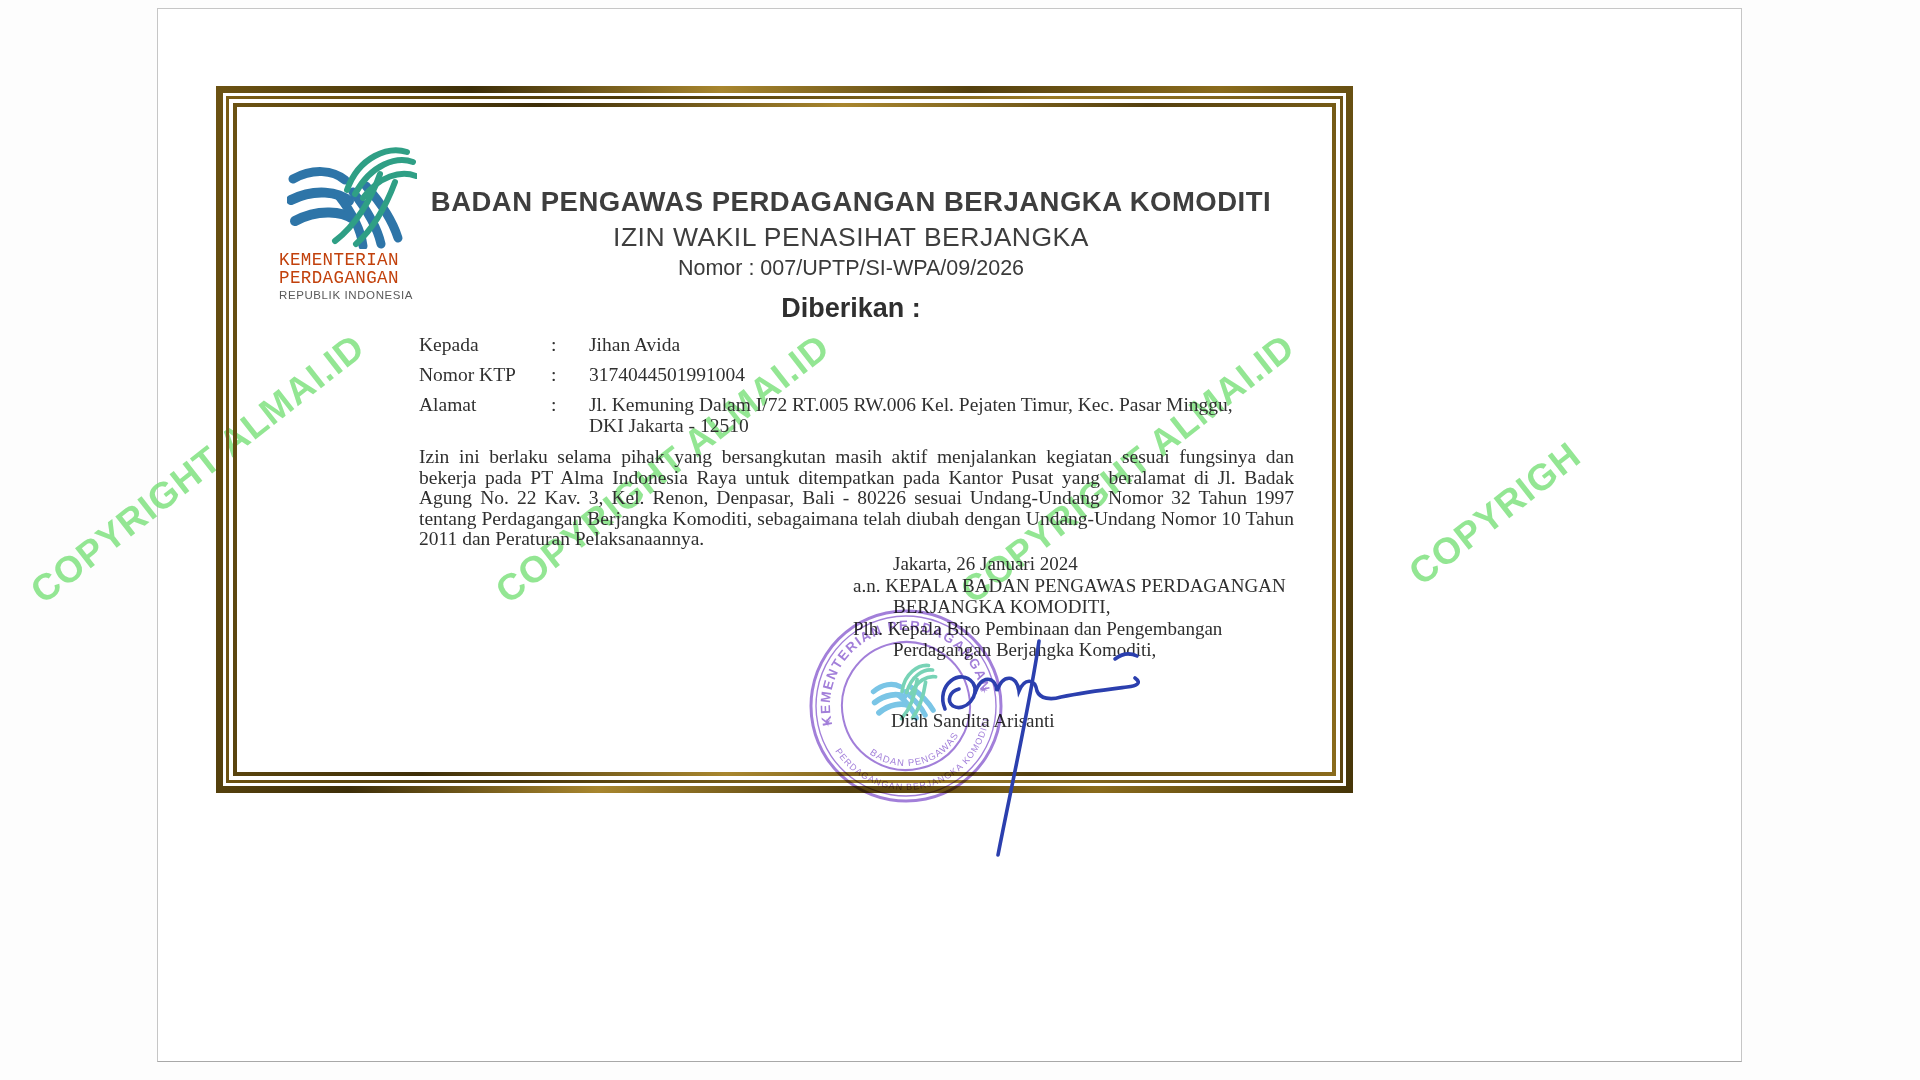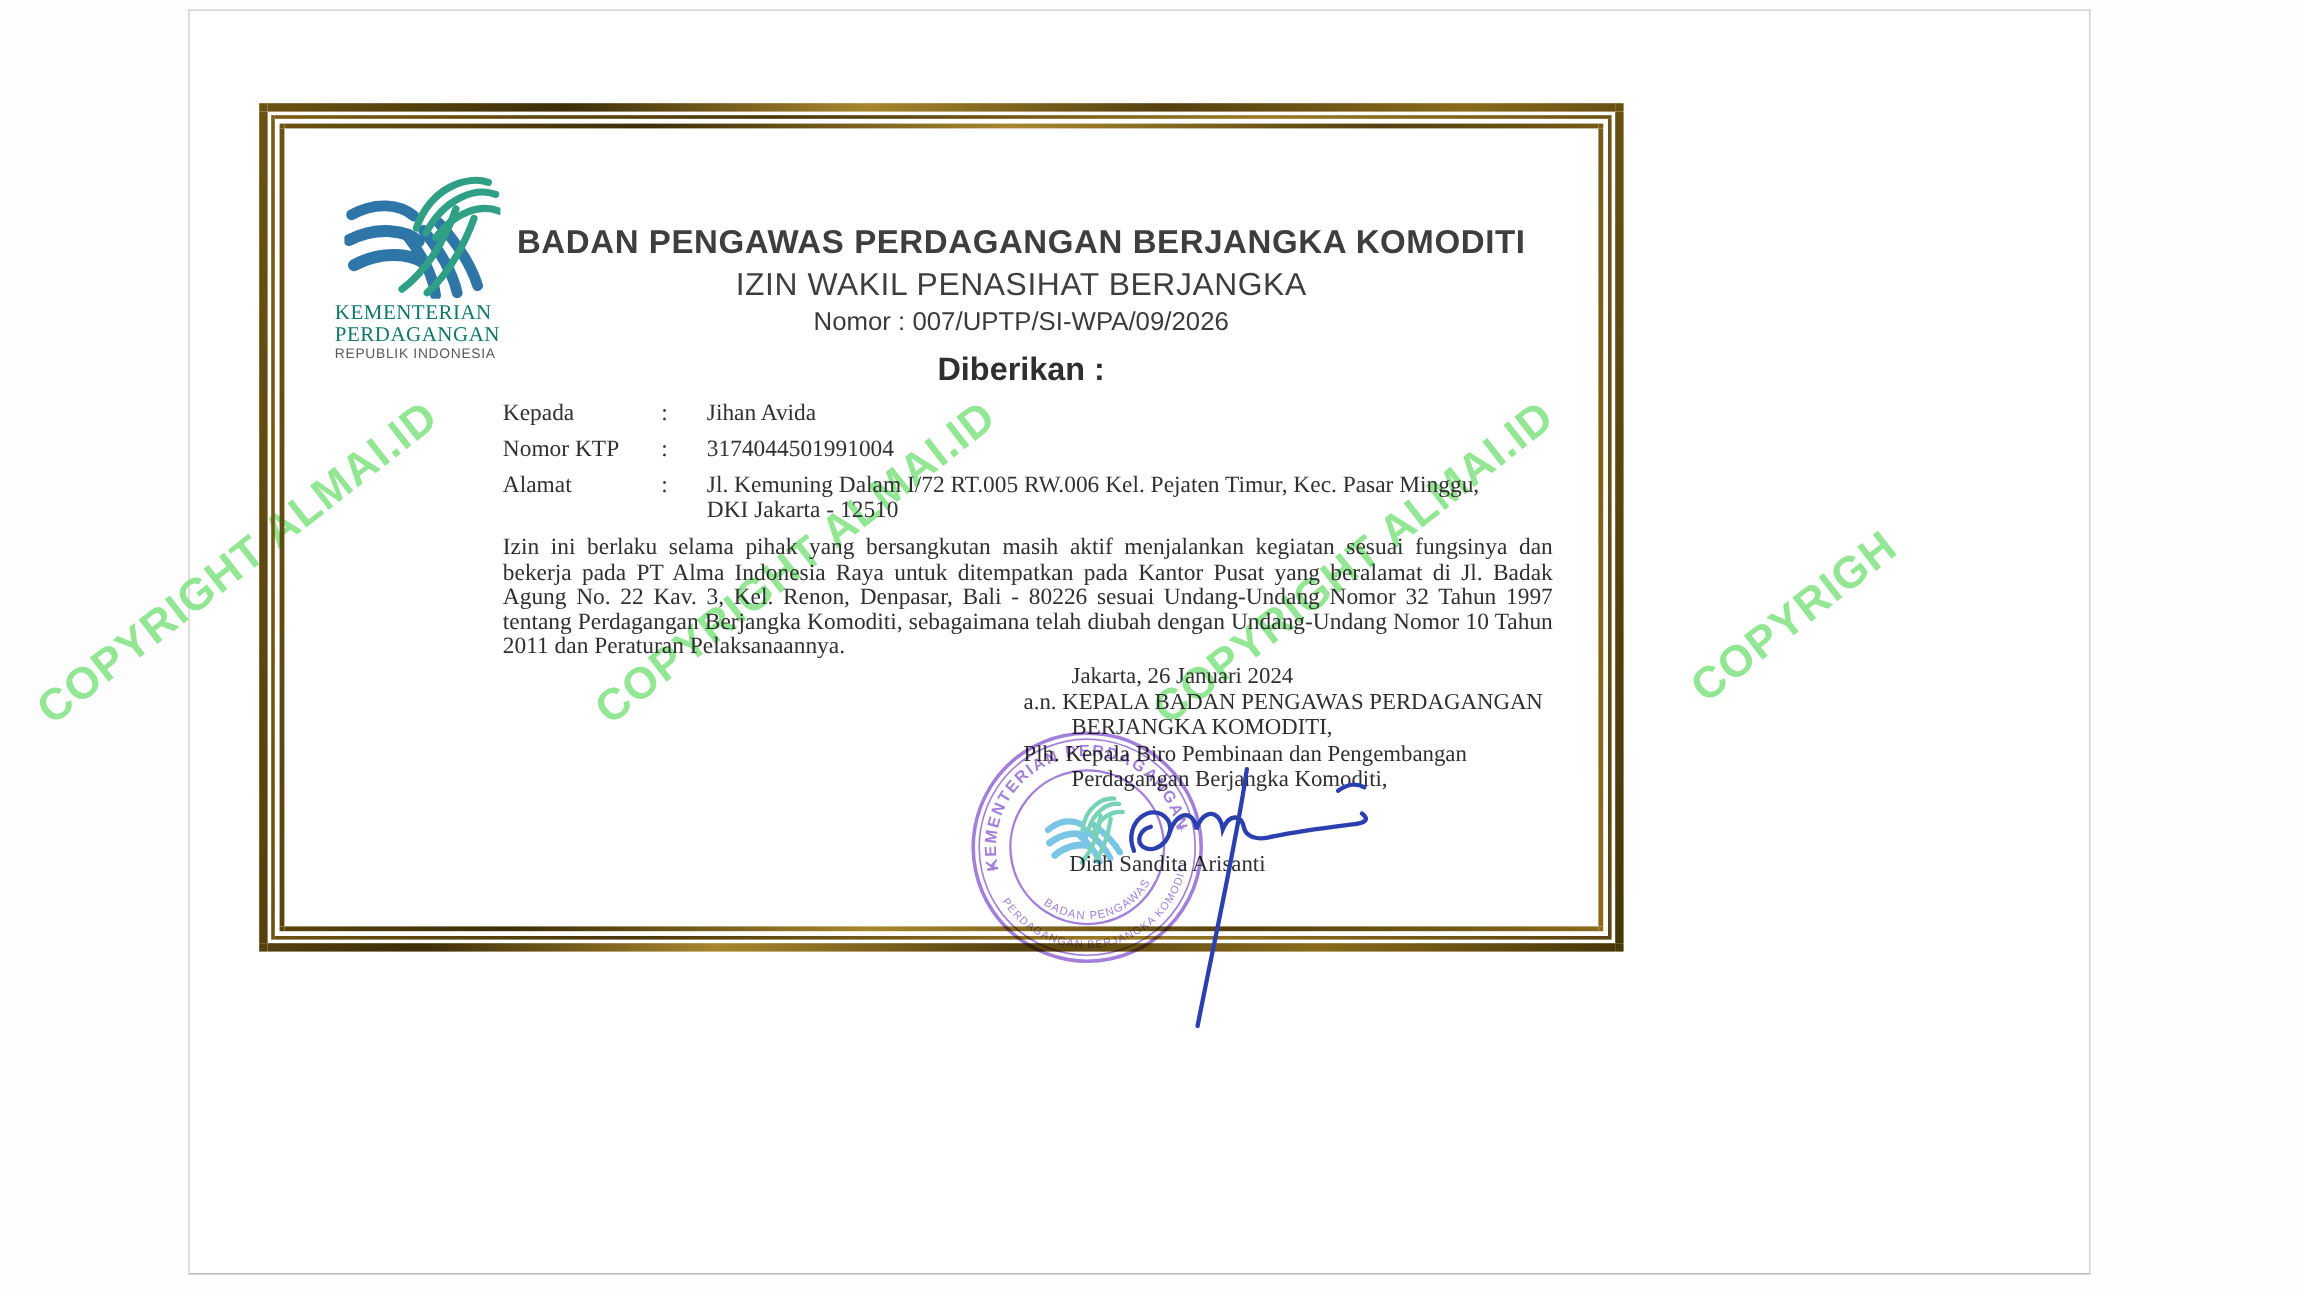--- a/index.html
+++ b/index.html
@@ -23,22 +23,22 @@
   .f-mid{position:absolute;left:3px;top:3px;right:3px;bottom:3px;box-sizing:border-box;
          border:3px solid;border-image:linear-gradient(100deg,#7a5c14,#4a380a,#9a7a26,#5a4410) 1;}
   .f-inner{position:absolute;left:4px;top:4px;right:4px;bottom:4px;box-sizing:border-box;
            border:4px solid;border-image:linear-gradient(100deg,#6b5212,#3d2e08,#a8862e,#54400e,#8a6b1c) 1;}
 
   
   .content{position:absolute;left:83px;top:97px;width:1090px;height:690px;z-index:2;color:#303030;}
 
   .logo-block{position:absolute;left:38px;top:40px;width:180px;}
   .logo-svg{position:absolute;left:8px;top:0;}
-  .min-l1,.min-l2{position:relative;font-family:Liberation Serif, serif;font-size:17.5px;
-                  color:#0f766e;letter-spacing:0.4px;line-height:18px;}
+  .min-l1,.min-l2{position:relative;font-family:Liberation Mono, monospace;font-size:17.5px;
+                  color:#c2410c;letter-spacing:0.4px;line-height:18px;}
   .min-l1{margin-top:105px;}
   .min-l3{font-family:"Liberation Sans",sans-serif;font-size:11.5px;color:#5a5a5a;letter-spacing:0.6px;margin-top:2px;}
 
   .header{position:absolute;left:120px;top:80px;width:980px;text-align:center;
           font-family:"Liberation Sans",sans-serif;color:#3e3e3e;}
   .h-agency{position:absolute;left:0;top:0;width:100%;font-size:27.5px;font-weight:bold;letter-spacing:0.5px;}
   .h-title {position:absolute;left:0;top:36px;width:100%;font-size:26.5px;font-weight:normal;letter-spacing:0.5px;}
   .h-number{position:absolute;left:0;top:70px;width:100%;font-size:21.5px;color:#3a3a3a;}
   .h-issued{position:absolute;left:0;top:107px;width:100%;font-size:27px;font-weight:bold;color:#2f2f2f;}
 

